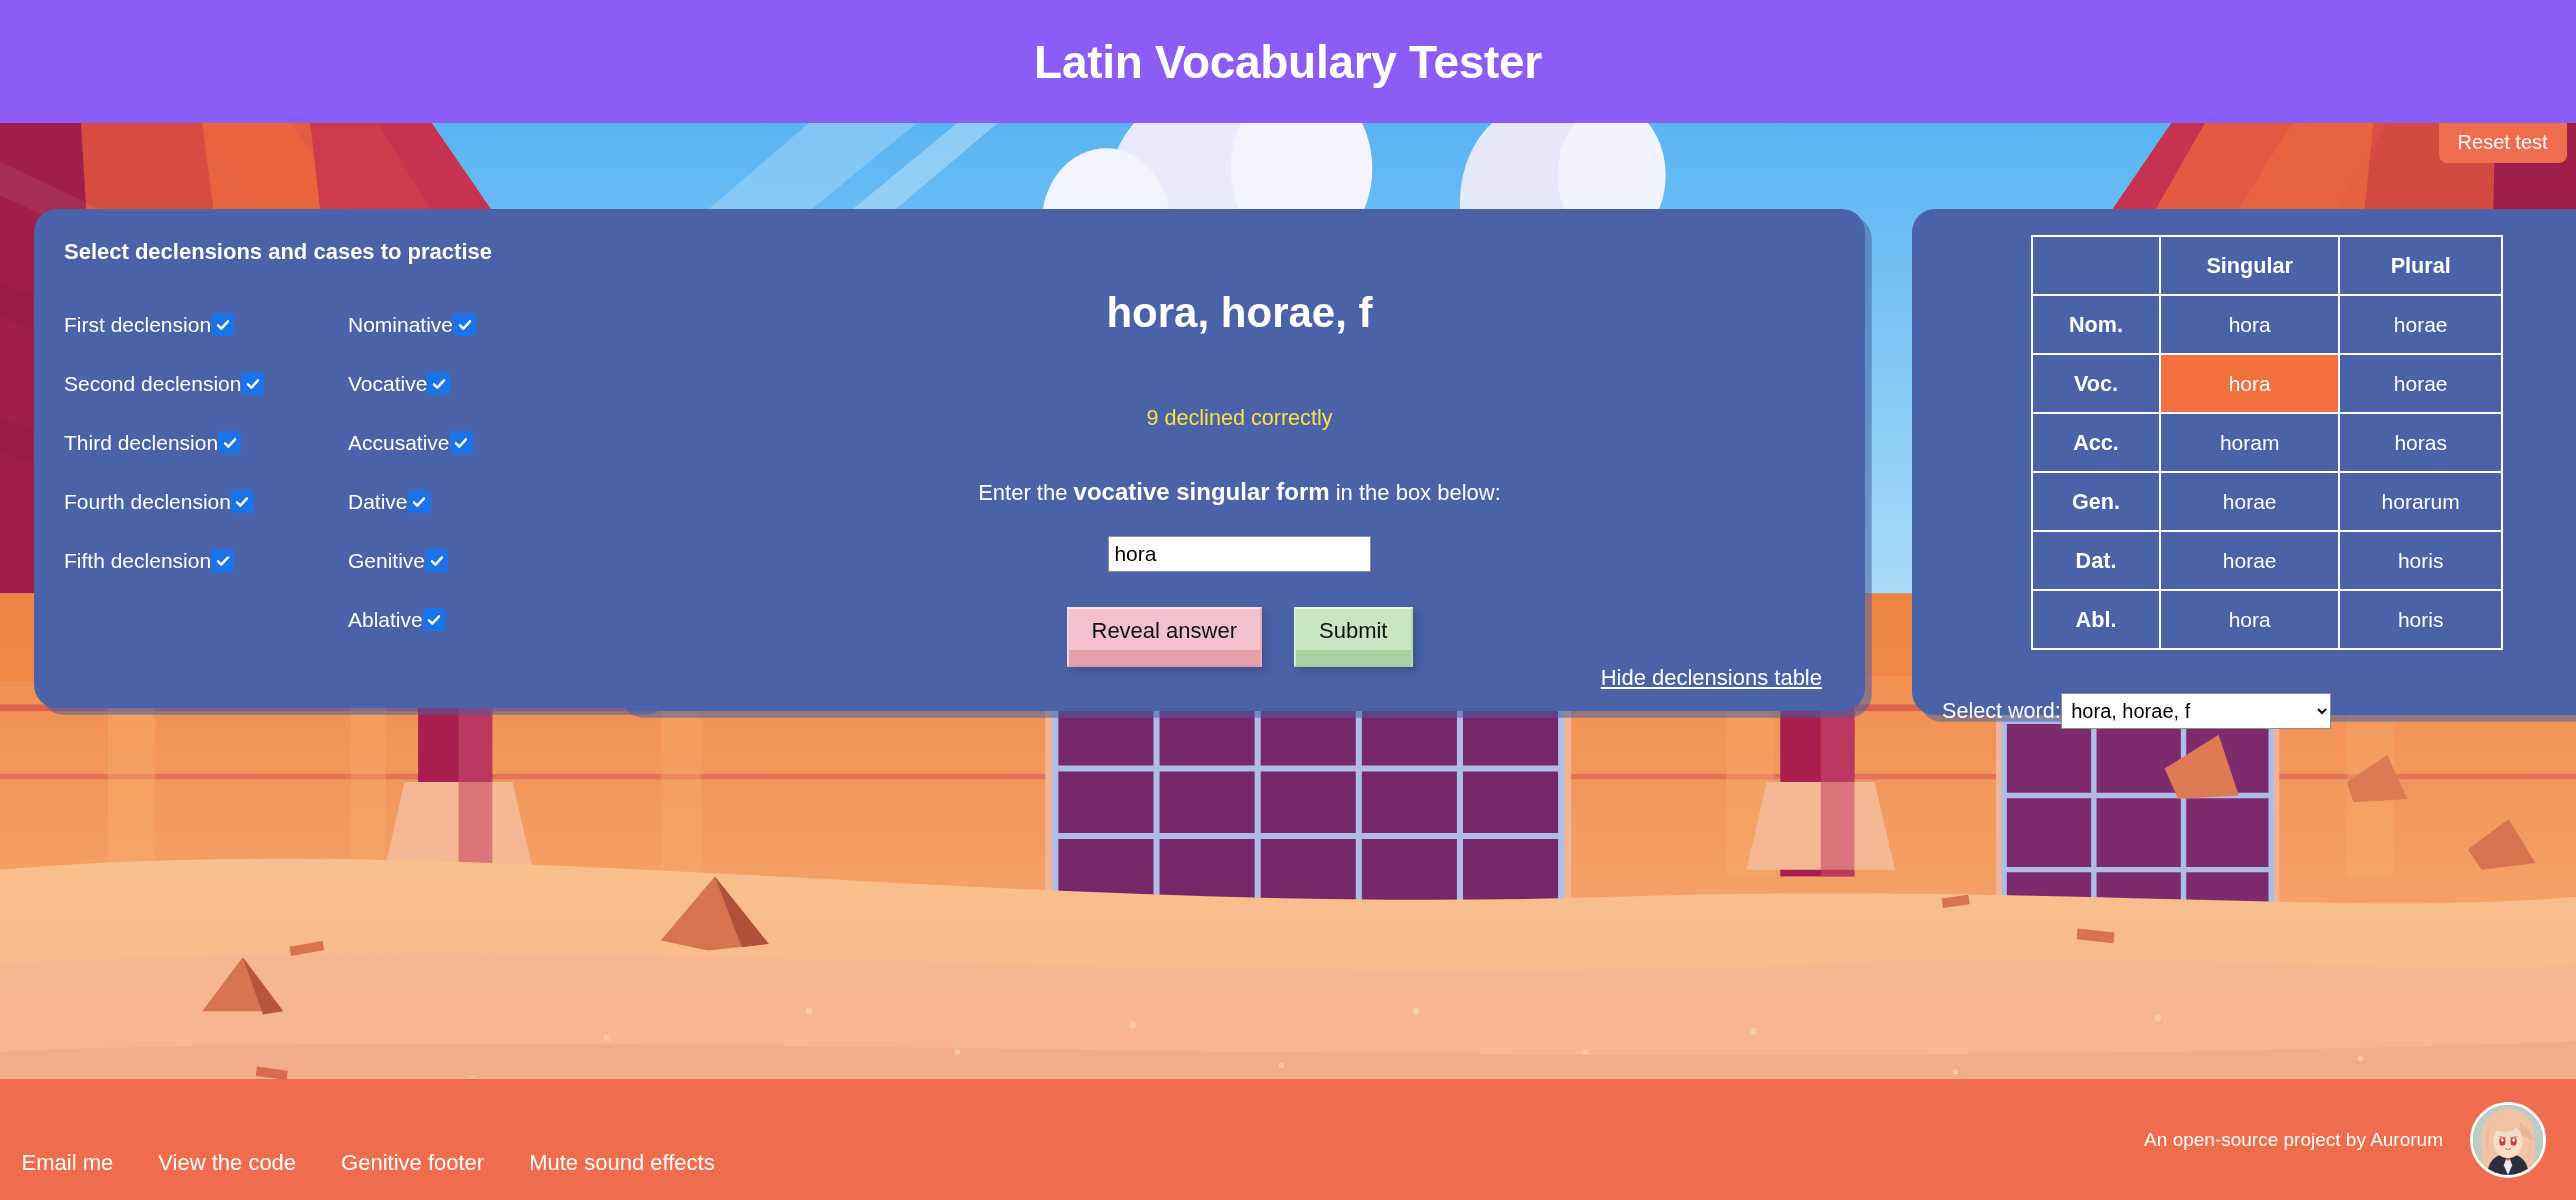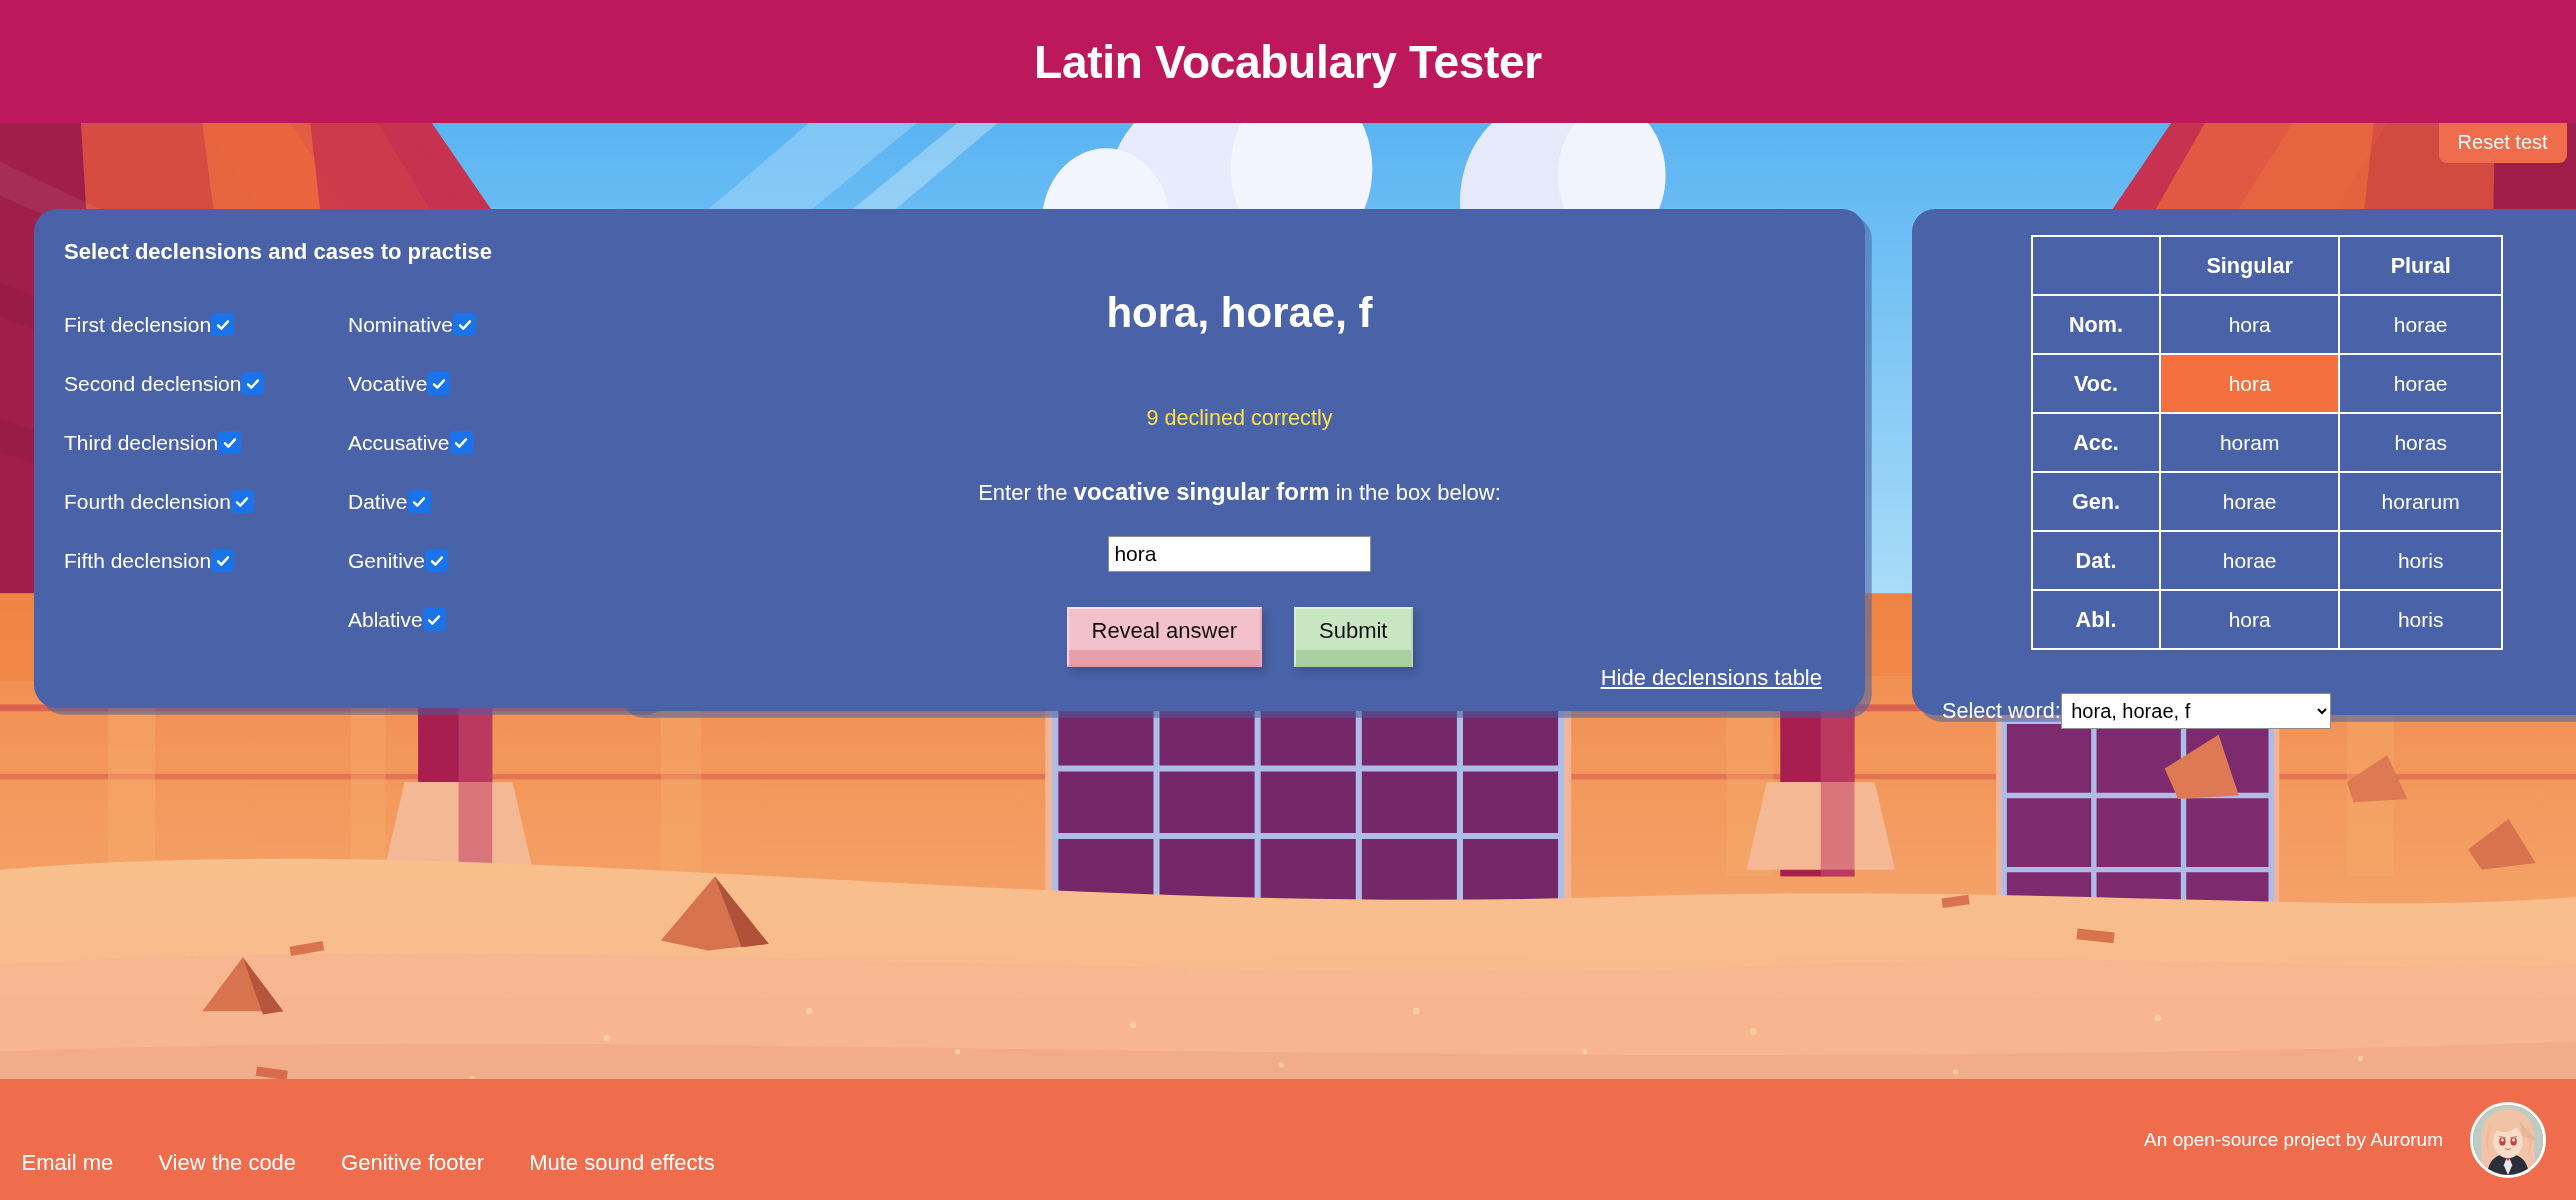--- a/index.html
+++ b/index.html
@@ -10,21 +10,21 @@
   }
   body { position: relative; background: #f6a06a; }
 
   
   #scene { position: absolute; inset: 0; z-index: 0; }
   #scene svg { width: 100%; height: 100%; display: block; }
 
   
   #header {
     position: absolute; top: 0; left: 0; width: 2576px; height: 123px;
-    background: #be185d; z-index: 10;
+    background: #8b5cf6; z-index: 10;
     display: flex; align-items: center; justify-content: center;
   }
   #header-title {
     color: #ffffff; font-size: 46px; font-weight: bold;
     letter-spacing: -0.3px;
   }
 
   
   #reset-btn {
     position: absolute; top: 123px; right: 9.4px; z-index: 20;

